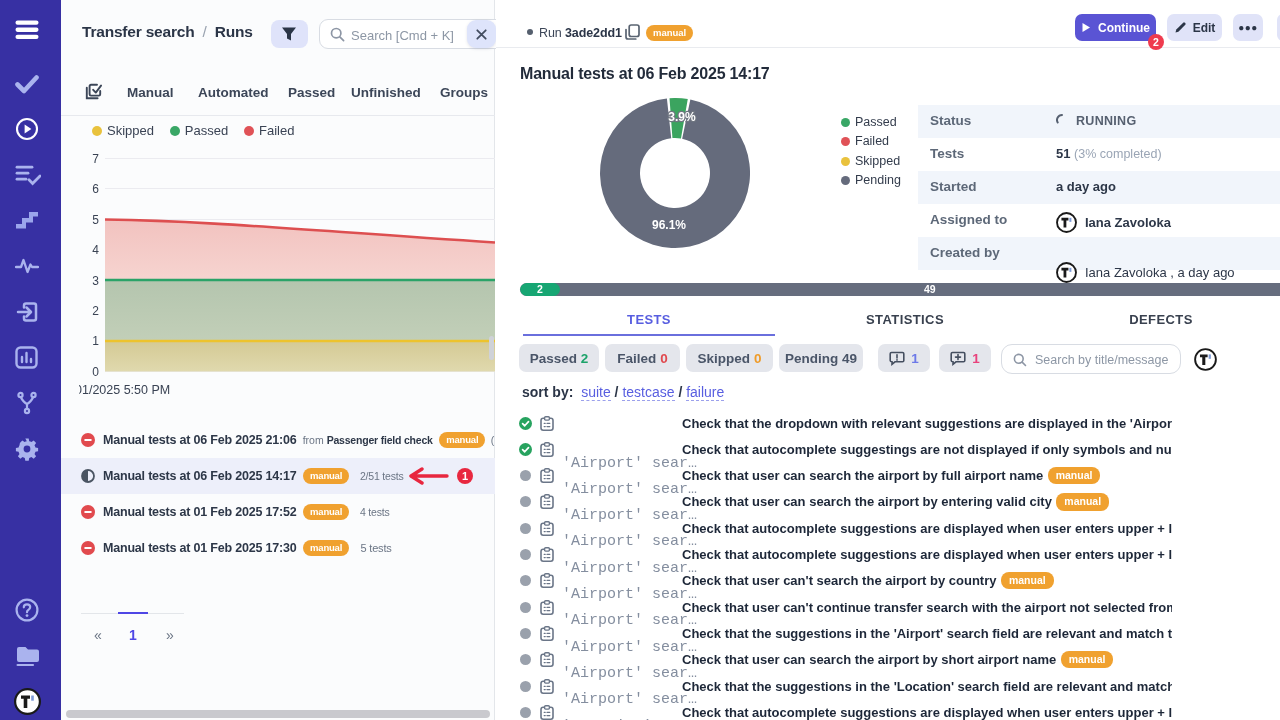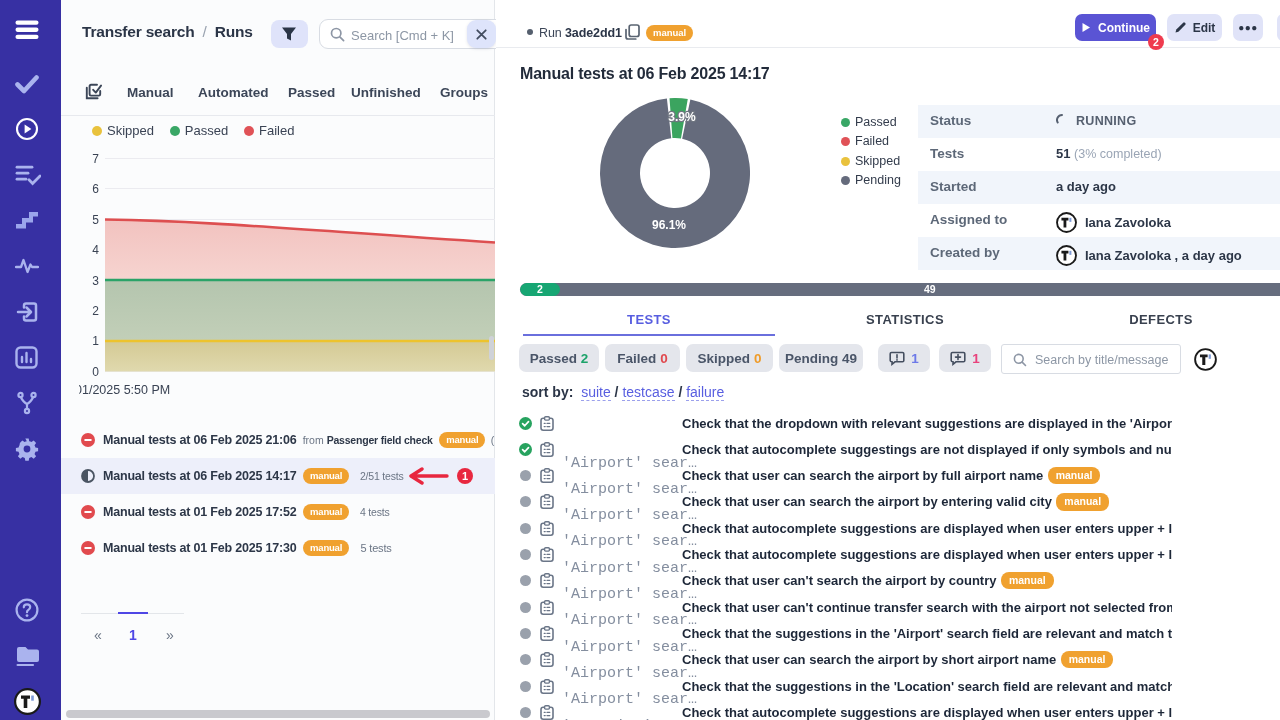--- a/index.html
+++ b/index.html
@@ -225,21 +225,21 @@
     <div class="trow" style="top:204px">
         <div class="tlabel">Assigned to</div>
         <div class="tval" style="font-weight:700;"><svg class="tava" width="21" height="21" viewBox="0 0 27 27" style="vertical-align:-6px;margin-right:8px">
             <circle cx="13.5" cy="13.5" r="12.2" fill="#fff" stroke="#1a1a1a" stroke-width="2.4"></circle>
             <path d="M7 7.5 H16 V10.8 H13.3 V20 H9.7 V10.8 H7 Z" fill="#1a1a1a"></path>
             <rect x="17.2" y="7.5" width="2.6" height="5.2" fill="#7f9bd6"></rect>
           </svg>Iana Zavoloka</div>
       </div>
     <div class="trow odd" style="top:237px">
         <div class="tlabel">Created by</div>
-        <div class="tval" style="font-weight:700;"><svg class="tava" width="21" height="21" viewBox="0 0 27 27" style="vertical-align:-6px;margin-right:8px">
+        <div class="tval" style="font-weight:400;margin-top:17px;"><svg class="tava" width="21" height="21" viewBox="0 0 27 27" style="vertical-align:-6px;margin-right:8px">
             <circle cx="13.5" cy="13.5" r="12.2" fill="#fff" stroke="#1a1a1a" stroke-width="2.4"></circle>
             <path d="M7 7.5 H16 V10.8 H13.3 V20 H9.7 V10.8 H7 Z" fill="#1a1a1a"></path>
             <rect x="17.2" y="7.5" width="2.6" height="5.2" fill="#7f9bd6"></rect>
           </svg>Iana Zavoloka , a day ago</div>
       </div>
 
     <div style="position:absolute;left:24px;top:283px;width:760px;height:13px;background:#666d7e;border-radius:7px 0 0 7px;overflow:hidden;">
       <div style="position:absolute;left:0;top:0;width:40px;height:13px;background:#17a673;border-radius:7px;color:#fff;font-size:10.5px;font-weight:700;text-align:center;line-height:13px;">2</div>
       <div style="position:absolute;left:404px;top:0;color:#fff;font-size:10.5px;font-weight:700;line-height:13px;">49</div>
     </div>
@@ -261,21 +261,21 @@
         </svg>
         <span style="color:#6c79e8">1</span>
       </div>
     <div class="chip" style="left:443px;width:52px;">
         <svg width="16" height="15" viewBox="0 0 16 15" style="margin-right:6px">
           <path d="M2.5 1.5 H13.5 Q14.8 1.5 14.8 2.8 V9.5 Q14.8 10.8 13.5 10.8 H6 L3 13.3 V10.8 Q1.2 10.8 1.2 9.5 V2.8 Q1.2 1.5 2.5 1.5 Z" fill="none" stroke="#454f60" stroke-width="1.6"></path>
           <path d="M8 3.6 V8.6 M5.5 6.1 H10.5" stroke="#454f60" stroke-width="1.6" stroke-linecap="round"></path>
         </svg>
         <span style="color:#e8427c">1</span>
       </div>
-    <div style="position:absolute;left:505px;top:344px;width:180px;height:30px;background:#fff;border:1px solid #d8dce3;border-radius:3px;">
+    <div style="position:absolute;left:505px;top:344px;width:180px;height:30px;background:#fff;border:1px solid #d8dce3;border-radius:11px;">
       <svg style="position:absolute;left:11px;top:8px" width="14" height="14" viewBox="0 0 15 15">
           <circle cx="6.2" cy="6.2" r="4.7" fill="none" stroke="#8d96a5" stroke-width="1.7"></circle>
           <path d="M9.8 9.8 L13.4 13.4" stroke="#8d96a5" stroke-width="1.7" stroke-linecap="round"></path>
         </svg>
       <span style="position:absolute;left:33px;top:8px;font-size:12.5px;color:#8d97a5;">Search by title/message</span>
     </div>
     <svg style="position:absolute;left:698px;top:348px" width="23" height="23" viewBox="0 0 27 27">
         <circle cx="13.5" cy="13.5" r="12.2" fill="#fff" stroke="#1a1a1a" stroke-width="2.2"></circle>
         <path d="M7 7.5 H16 V10.8 H13.3 V20 H9.7 V10.8 H7 Z" fill="#1a1a1a"></path>
         <rect x="17.2" y="7.5" width="2.6" height="5.2" fill="#7f9bd6"></rect>

